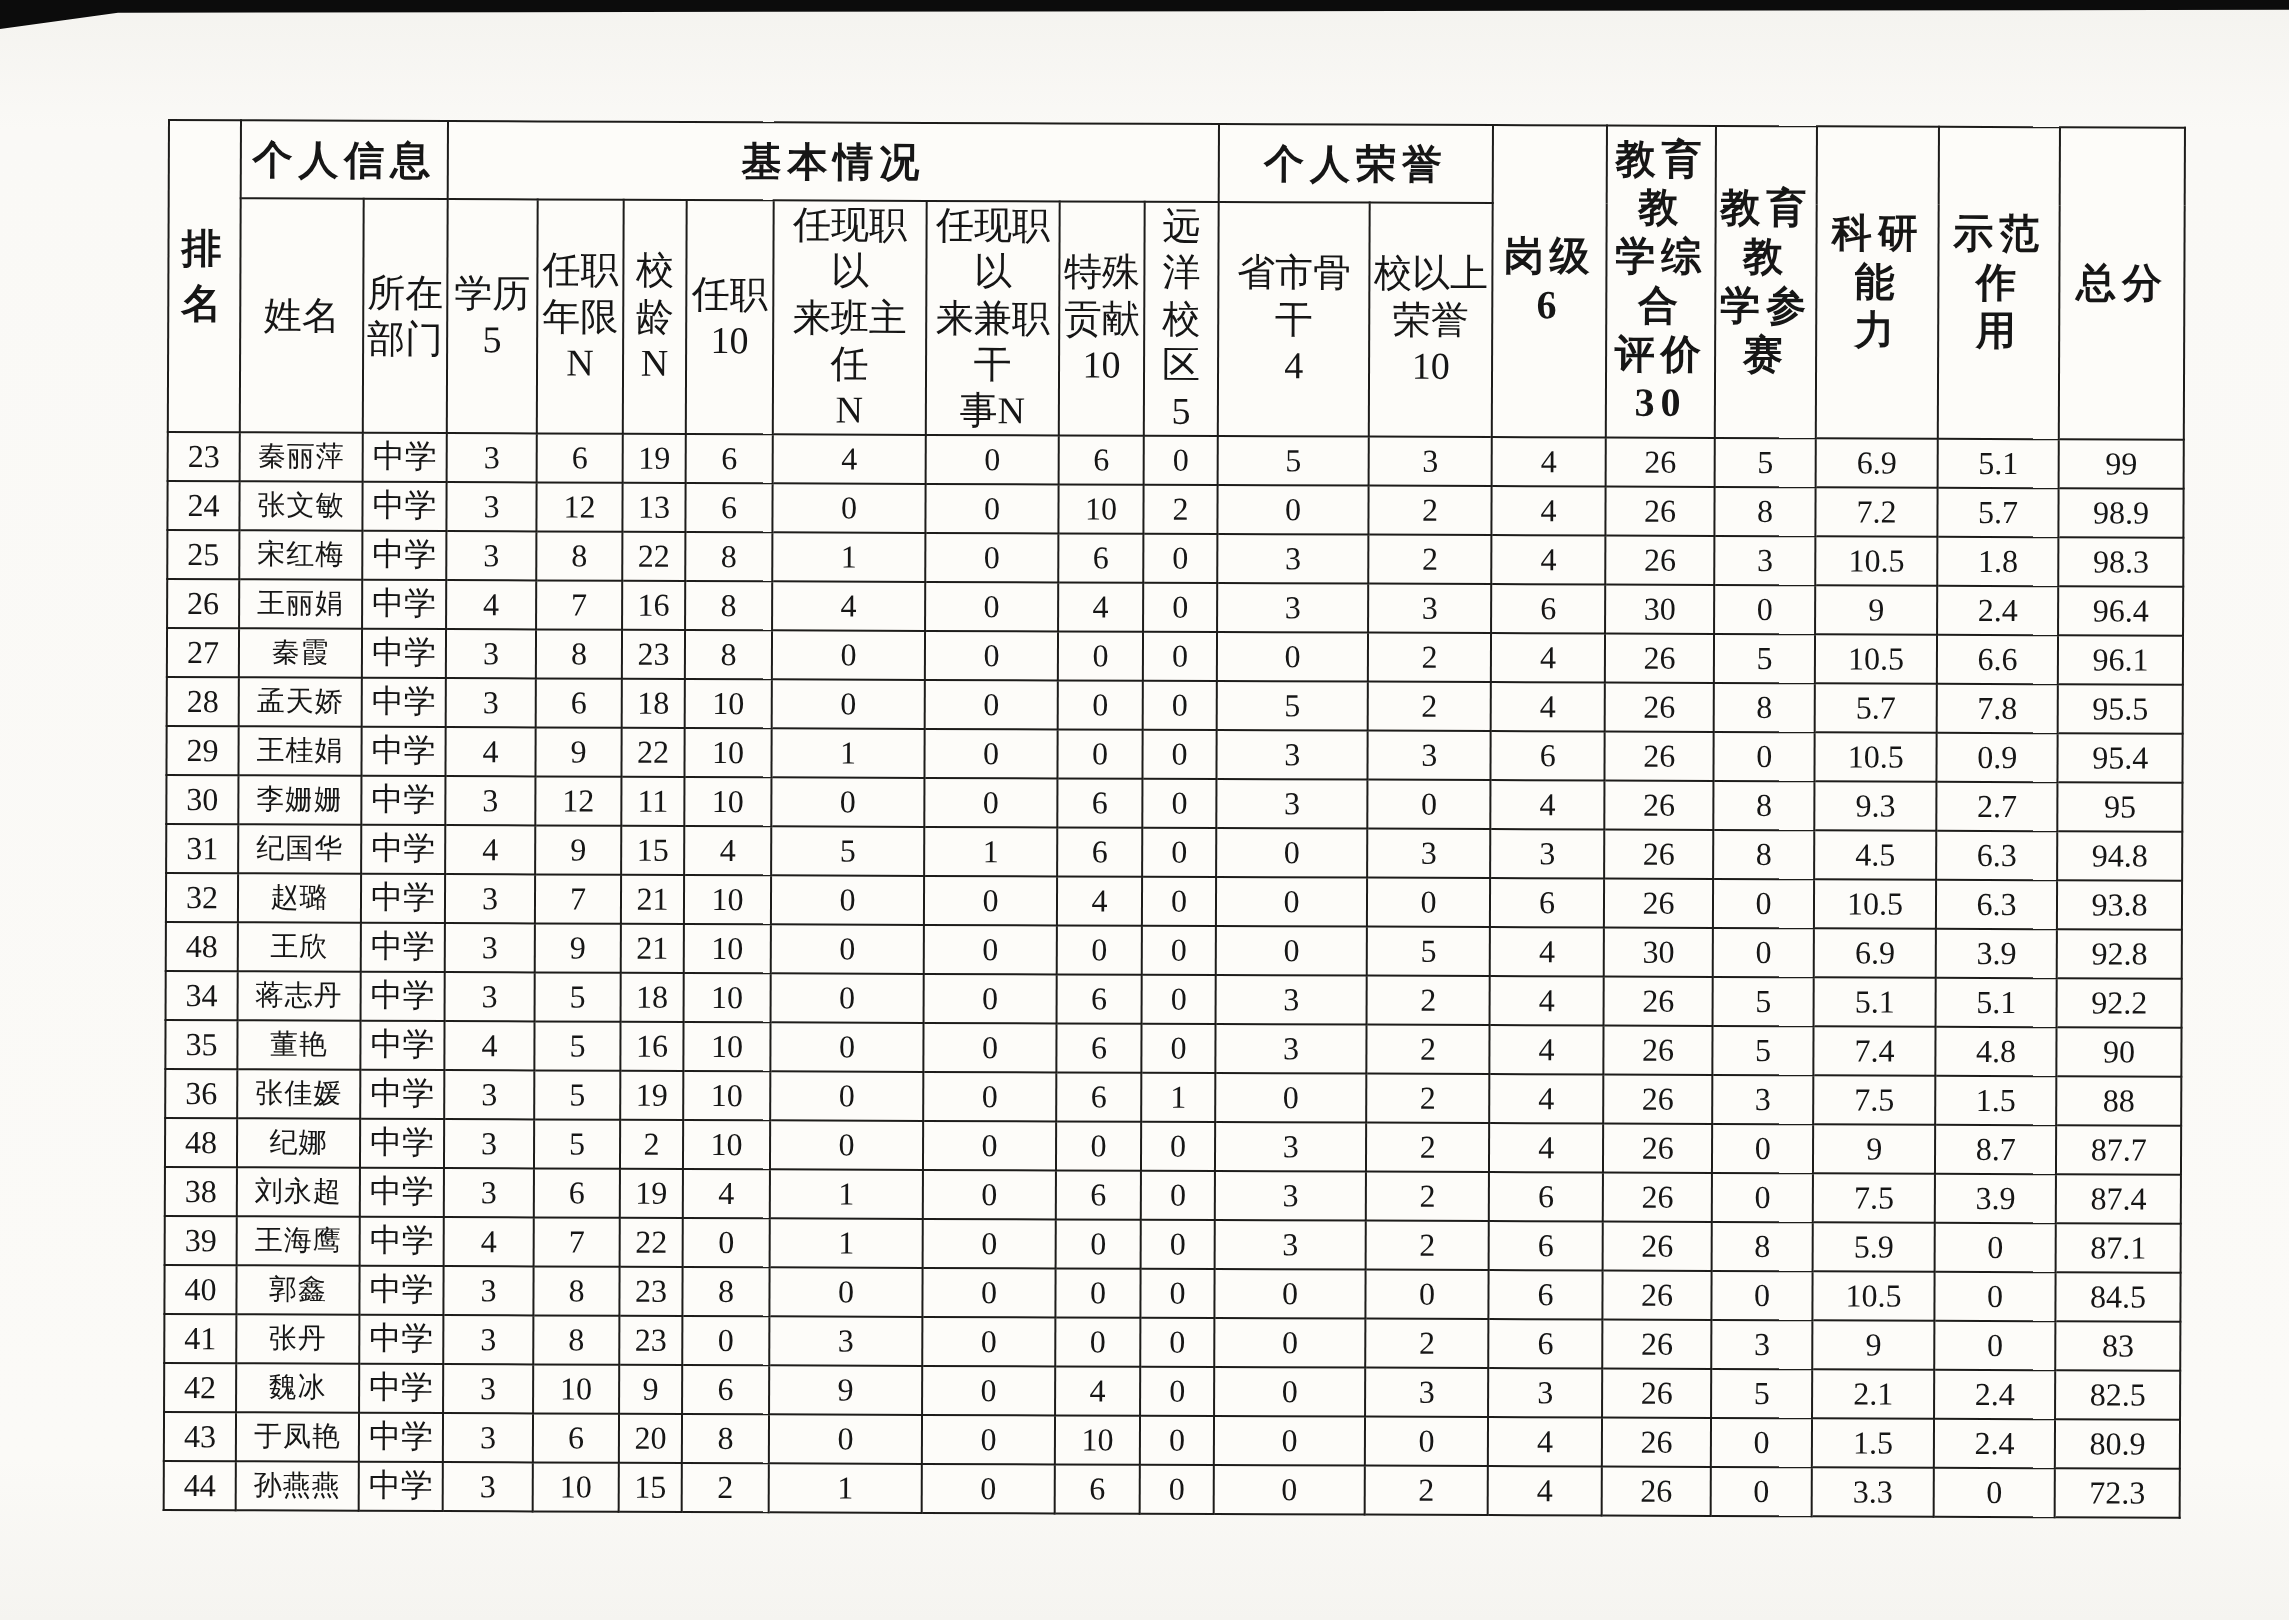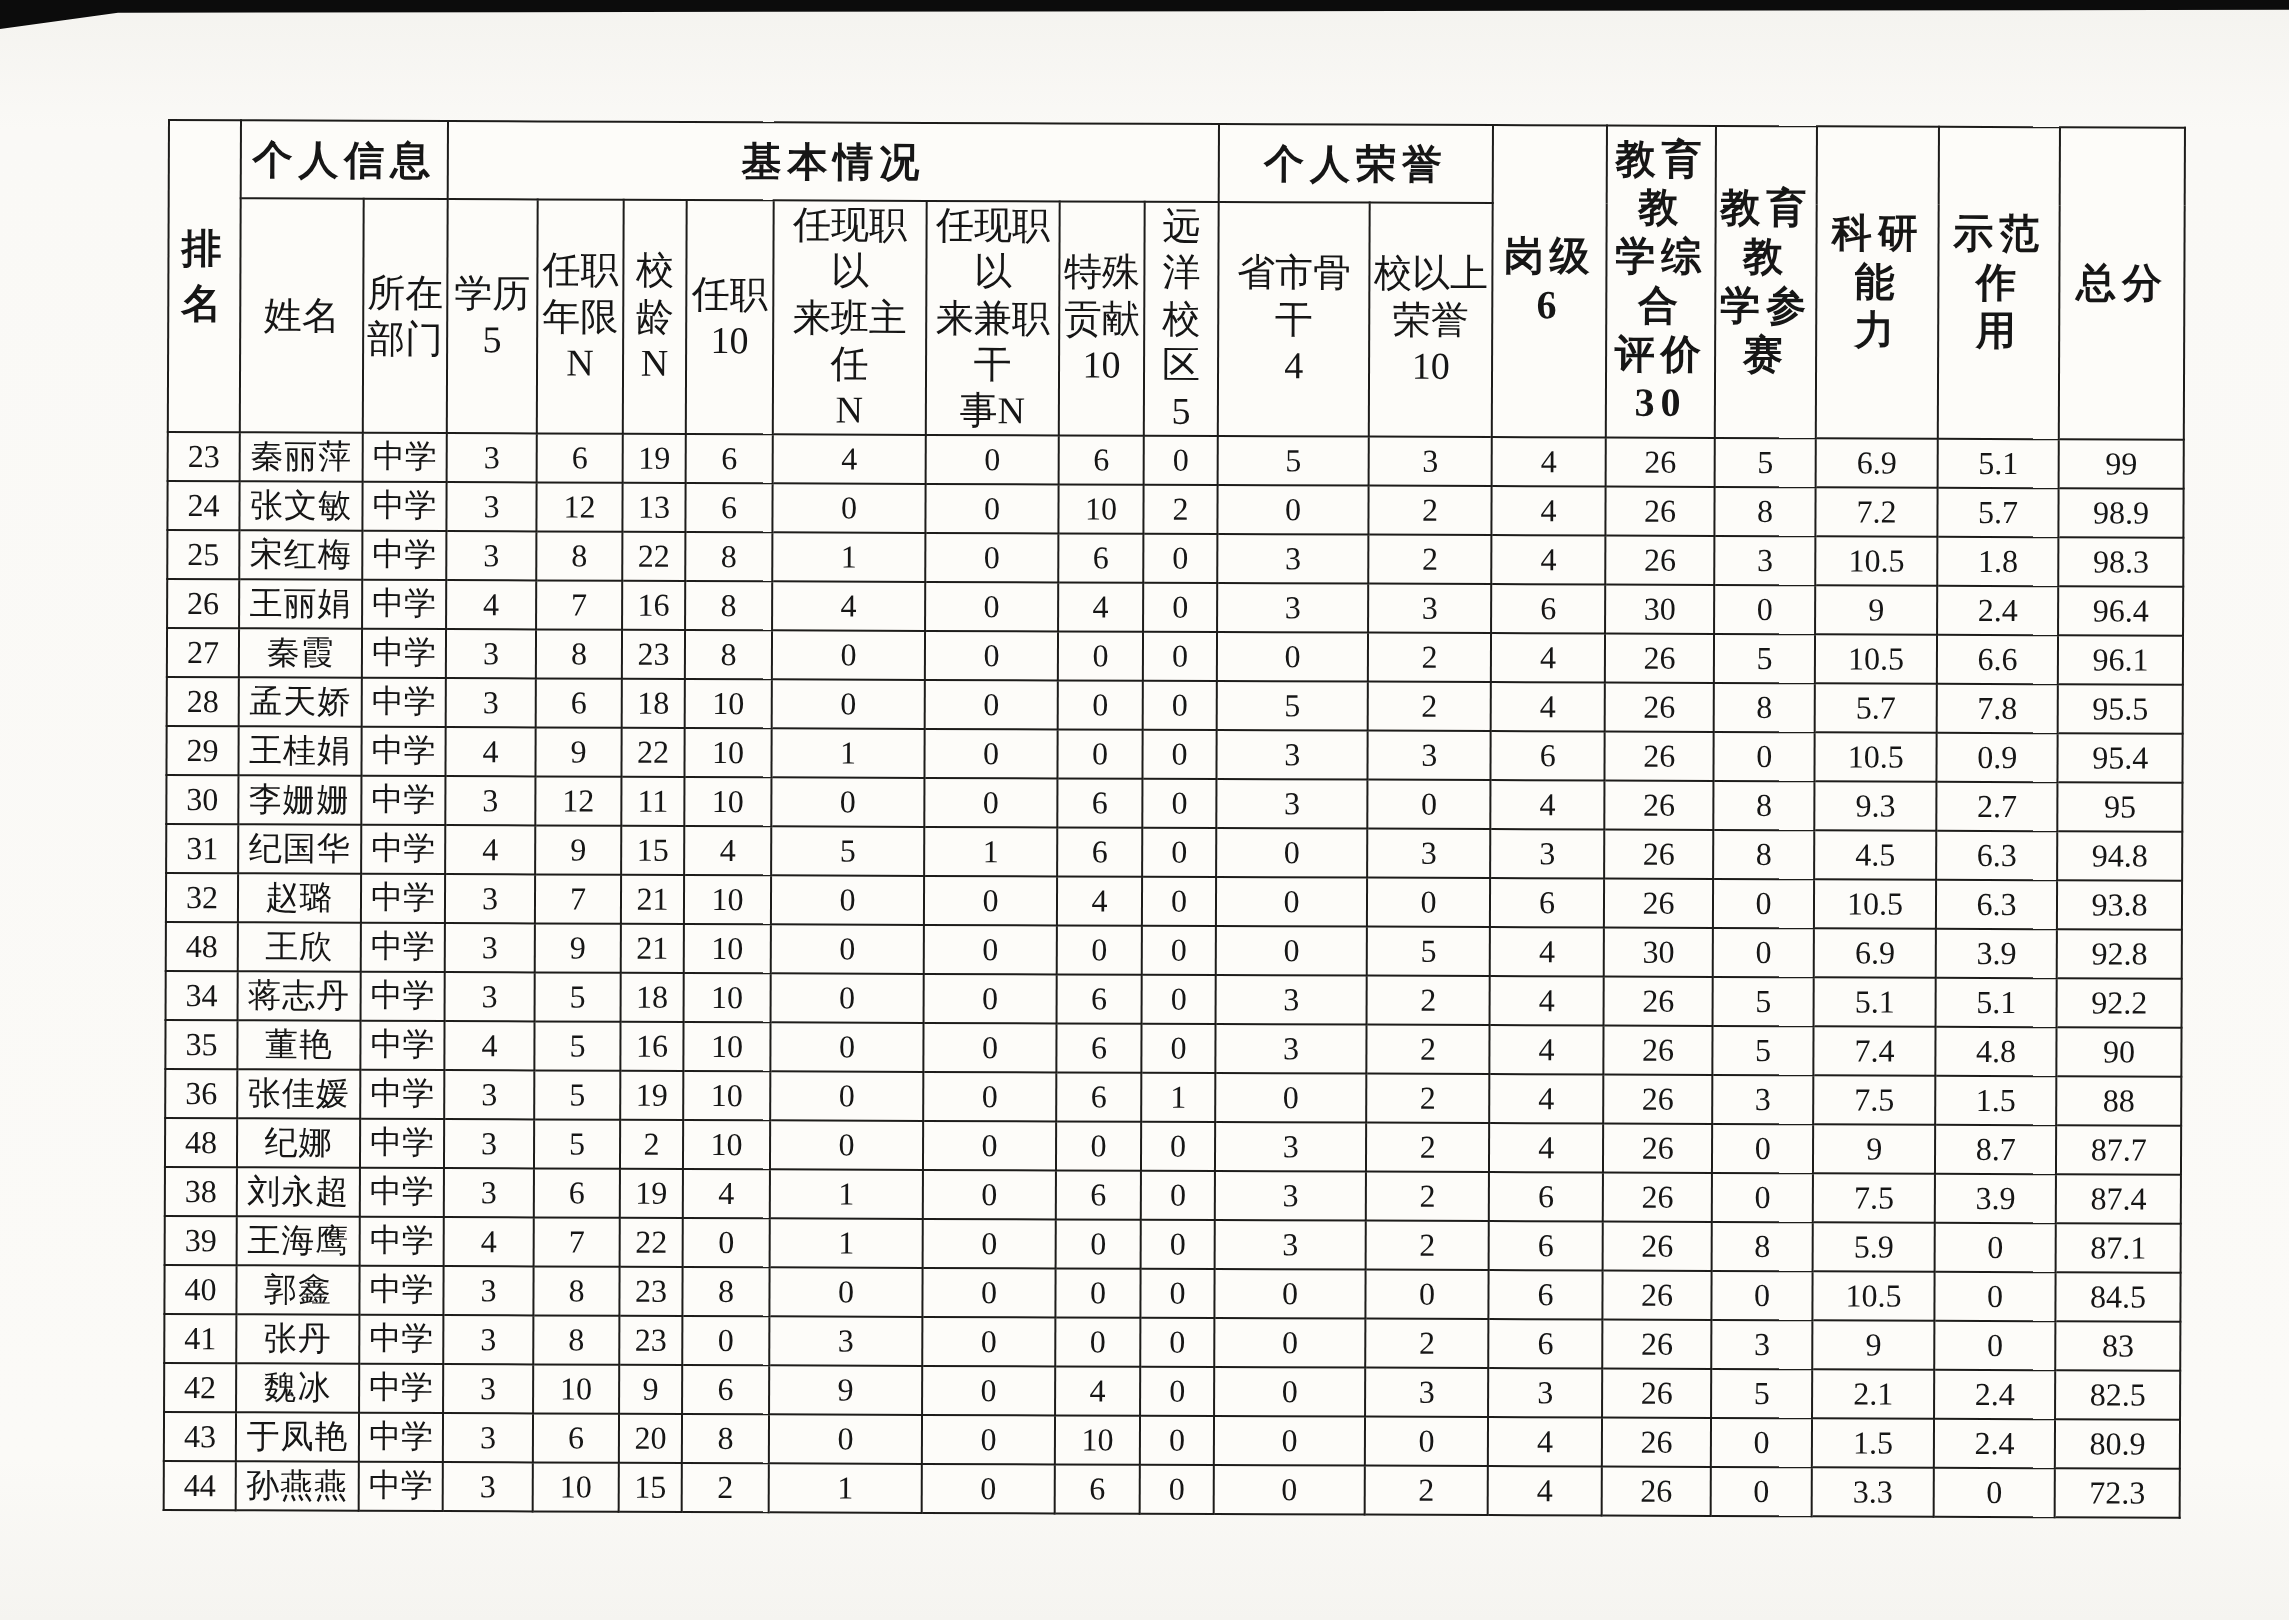--- a/index.html
+++ b/index.html
@@ -38,21 +38,21 @@
     overflow:hidden;
   }
   thead tr.group-row th { height:76px; font-size:40px; font-weight:600; letter-spacing:5.9px; }
   thead tr.sub-row th {
     height:135px; font-size:38px; font-weight:400;
     white-space:pre-line; line-height:1.22;margin-left:43px;
   }
   th.rank-head { font-size:33px; font-weight:400; }
   th.tall-head { white-space:pre-line; line-height:1.22; font-size:32px; font-weight:400; }
   tbody td { height:47px; font-size:32px; }
-  tbody td.name-cell { font-size:33px; letter-spacing:1px; }
+  tbody td.name-cell { font-size:28px; letter-spacing:1px; }
 </style>
 </head>
 <body>
 
 <div class="page">
   <div class="scan-edge-top"></div>
 
   <table class="score-table">
     <colgroup>
       <col style="width:72px">

